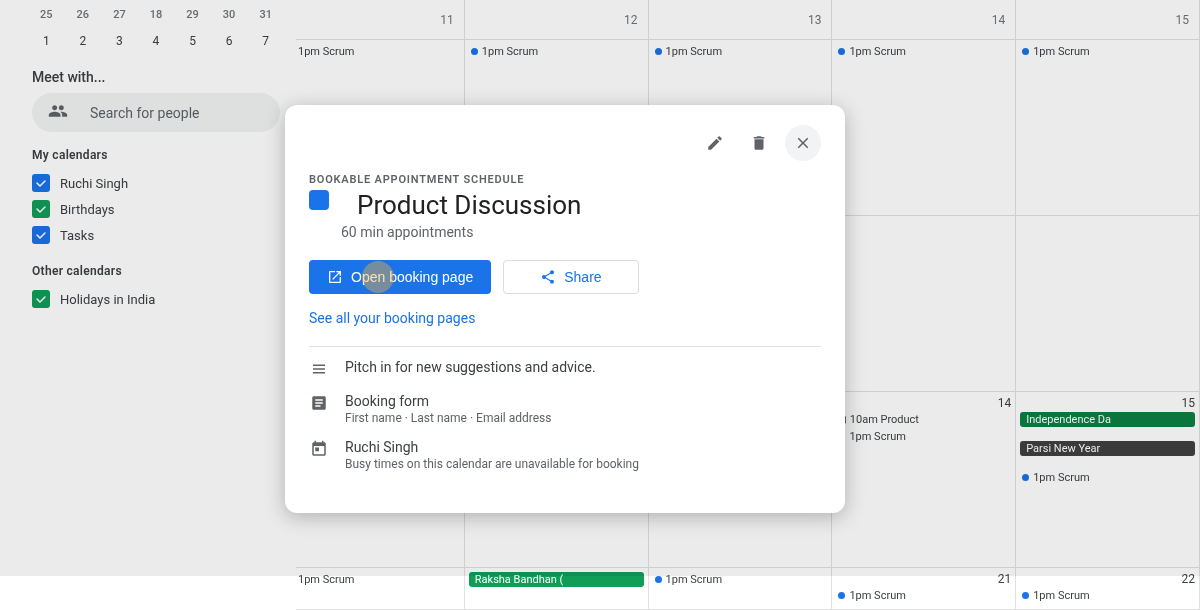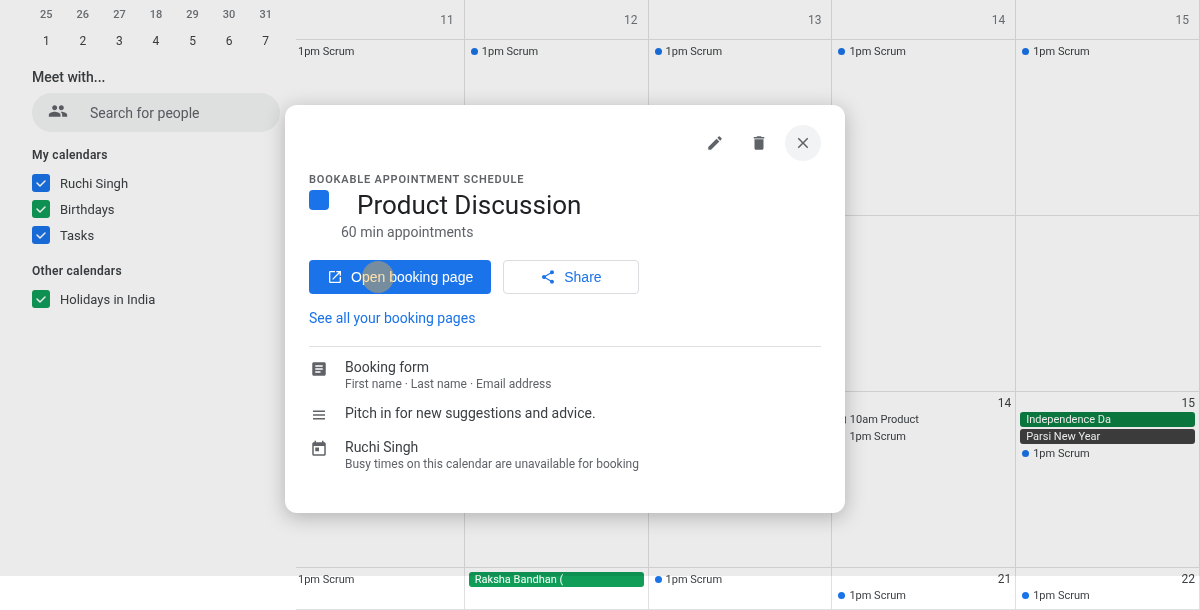--- a/index.html
+++ b/index.html
@@ -173,21 +173,21 @@
       flex-shrink: 0;
     }
 
     .dot-blue { background: #1a73e8; }
 
     .event-badge {
       font-size: 11px;
       color: #fff;
       padding: 1px 6px;
       border-radius: 3px;
-      margin-bottom: 2px;
+      margin-bottom: 14px;
       white-space: nowrap;
       overflow: hidden;
       text-overflow: ellipsis;
     }
 
     .badge-green { background: #0f9d58; }
     .badge-teal { background: #404040; }
     .badge-darkgreen { background: #0b8043; }
 
     .event-icon-row {
@@ -586,36 +586,36 @@
       </button>
     </div>
 
     <a class="popup-link">See all your booking pages</a>
 
     <hr class="popup-divider">
 
     <div class="popup-info-row">
       <div class="popup-info-icon">
         <svg width="18" height="18" viewBox="0 0 24 24" fill="none">
+          <path d="M4 6h16v2H4zm0 5h16v2H4zm0 5h16v2H4z" fill="#5f6368"></path>
+        </svg>
+      </div>
+      <div class="popup-info-text">Pitch in for new suggestions and advice.</div>
+    </div>
+
+    <div class="popup-info-row">
+      <div class="popup-info-icon">
+        <svg width="18" height="18" viewBox="0 0 24 24" fill="none">
           <path d="M19 3H5c-1.1 0-2 .9-2 2v14c0 1.1.9 2 2 2h14c1.1 0 2-.9 2-2V5c0-1.1-.9-2-2-2zm-5 14H7v-2h7v2zm3-4H7v-2h10v2zm0-4H7V7h10v2z" fill="#5f6368"></path>
         </svg>
       </div>
       <div>
         <div class="popup-info-text">Booking form</div>
         <div class="popup-info-sub">First name · Last name · Email address</div>
       </div>
-    </div>
-
-    <div class="popup-info-row">
-      <div class="popup-info-icon">
-        <svg width="18" height="18" viewBox="0 0 24 24" fill="none">
-          <path d="M4 6h16v2H4zm0 5h16v2H4zm0 5h16v2H4z" fill="#5f6368"></path>
-        </svg>
-      </div>
-      <div class="popup-info-text">Pitch in for new suggestions and advice.</div>
     </div>
 
     <div class="popup-info-row">
       <div class="popup-info-icon">
         <svg width="18" height="18" viewBox="0 0 24 24" fill="none">
           <path d="M19 3h-1V1h-2v2H8V1H6v2H5c-1.11 0-1.99.9-1.99 2L3 19c0 1.1.89 2 2 2h14c1.1 0 2-.9 2-2V5c0-1.1-.9-2-2-2zm0 16H5V8h14v11zM7 10h5v5H7z" fill="#5f6368"></path>
         </svg>
       </div>
       <div>
         <div class="popup-info-text">Ruchi Singh</div>

